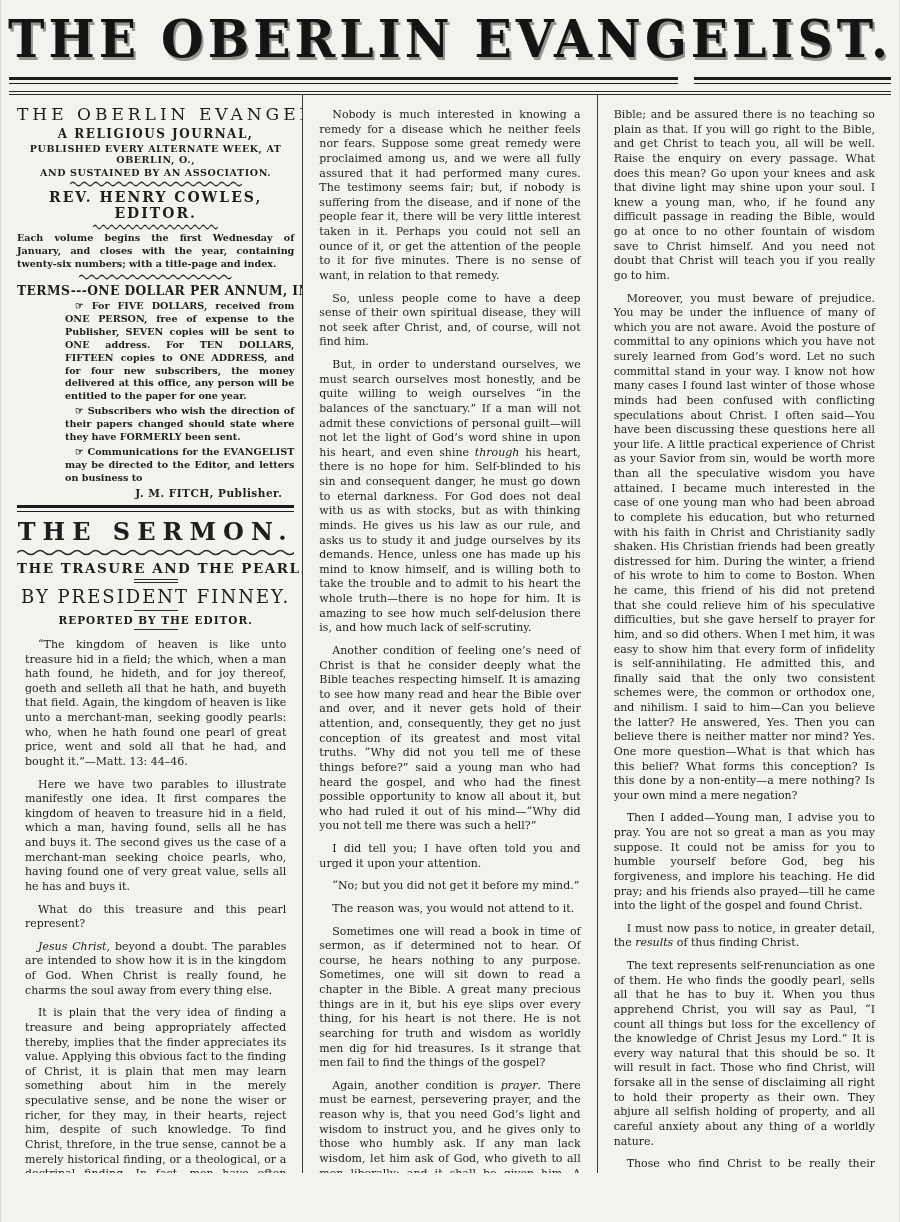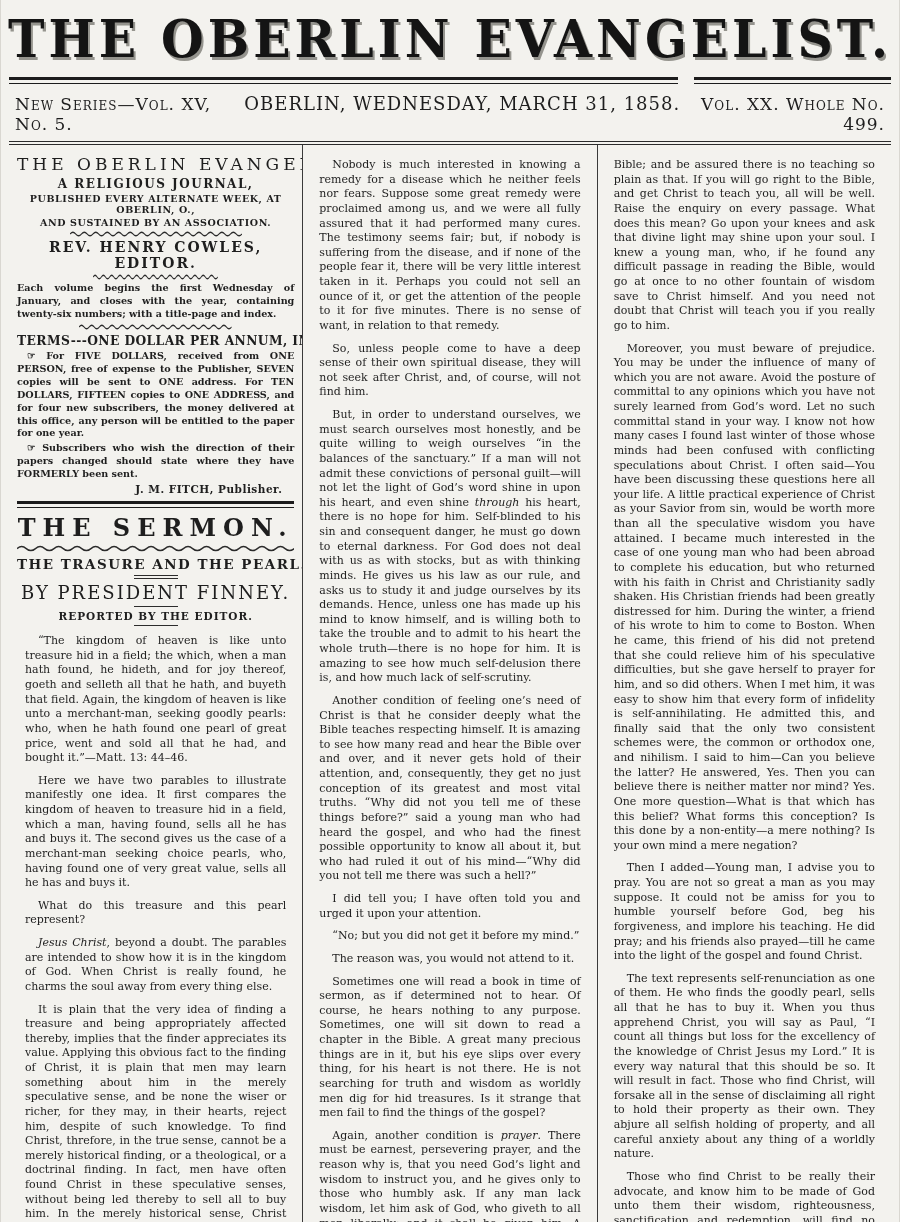--- a/index.html
+++ b/index.html
@@ -33,21 +33,21 @@
   .col.mid{border-left:1px solid #3a3a3a;border-right:1px solid #3a3a3a;}
   .body-p{margin:8px;text-indent:13px;text-align:justify;font-size:11px;line-height:1.33;}
   .no-indent-first .body-p:first-child{text-indent:0;}
   
   .center{text-align:center;}
   .prosp-title{font-size:17px;letter-spacing:4px;margin:4px 0 3px 0;white-space:nowrap;}
   .prosp-sub{font-size:12px;font-weight:bold;letter-spacing:1.5px;margin:2px 0;}
   .prosp-line{font-size:9.5px;font-weight:bold;letter-spacing:.6px;margin:2px 0;}
   .editor-line{font-size:14px;font-weight:bold;letter-spacing:2px;margin:2px 0;}
   .fine{font-size:9.6px;font-weight:bold;line-height:1.35;text-align:justify;margin:2px 0;}
-  .fine.ind{text-indent:10px;}
+  .fine.ind{text-indent:10px;margin-left:48px;}
   .terms-head{font-size:12.3px;font-weight:bold;letter-spacing:.4px;margin:3px 0 1px 0;white-space:nowrap;}
   .pub-line{text-align:right;font-size:10.5px;font-weight:bold;letter-spacing:.5px;margin:1px 12px 2px 0;}
   .sermon-divider{height:3px;border-top:3px solid #1c1c1c;border-bottom:1px solid #1c1c1c;margin:6px 0 5px 0;}
   
   .sermon-title{font-size:24px;font-weight:bold;letter-spacing:7px;margin:2px 0 0 0;white-space:nowrap;}
   .article-title{font-size:13.5px;font-weight:bold;letter-spacing:1.5px;margin:4px 0 2px 0;white-space:nowrap;}
   .byline{font-size:18px;letter-spacing:2px;margin:3px 0 2px 0;}
   .reported{font-size:10.5px;font-weight:bold;letter-spacing:1px;margin:3px 0 2px 0;}
   .short-rule{width:44px;height:0;border-top:1.6px solid #2c2c2c;margin:3px auto;}
   .short-rule.dbl{height:2px;border-bottom:1px solid #2c2c2c;}
@@ -59,25 +59,20 @@
 
 <div class="page">
 
   <div class="masthead">THE OBERLIN EVANGELIST.</div>
 
   <div class="mast-rule-row">
     <div class="mast-rule l"></div>
     <div class="mast-rule r"></div>
   </div>
 
-  <div class="dateline">
-    <div class="dl-left">New Series—Vol. XV, No. 5.</div>
-    <div class="dl-center">OBERLIN, WEDNESDAY, MARCH 31, 1858.</div>
-    <div class="dl-right">Vol. XX. Whole No. 499.</div>
-  </div>
 
   <div class="thin-double-rule"></div>
 
   <div class="cols">
 
     <div class="col">
       <div class="center prosp-title">THE OBERLIN EVANGELIST</div>
       <div class="center prosp-sub">A RELIGIOUS JOURNAL,</div>
       <div class="center prosp-line">PUBLISHED EVERY ALTERNATE WEEK, AT OBERLIN, O.,</div>
       <div class="center prosp-line">AND SUSTAINED BY AN ASSOCIATION.</div>
@@ -94,20 +89,21 @@
 
       <p class="fine">Each volume begins the first Wednesday of January, and closes with the year, containing twenty-six numbers; with a title-page and index.</p>
 
       <svg class="wavy" width="55%" height="7" viewBox="0 0 270 7" preserveAspectRatio="none">
           <path d="M0,4 Q4.5,0.5 9,4 T18,4 T27,4 T36,4 T45,4 T54,4 T63,4 T72,4 T81,4 T90,4 T99,4 T108,4 T117,4 T126,4 T135,4 T144,4 T153,4 T162,4 T171,4 T180,4 T189,4 T198,4 T207,4 T216,4 T225,4 T234,4 T243,4 T252,4 T261,4 T270,4" fill="none" stroke="#2b2b2b" stroke-width="1.3"></path>
         </svg>
 
       <div class="terms-head">TERMS---ONE DOLLAR PER ANNUM, IN ADVANCE</div>
       <p class="fine ind">☞ For FIVE DOLLARS, received from ONE PERSON, free of expense to the Publisher, SEVEN copies will be sent to ONE address. For TEN DOLLARS, FIFTEEN copies to ONE ADDRESS, and for four new subscribers, the money delivered at this office, any person will be entitled to the paper for one year.</p>
       <p class="fine ind">☞ Subscribers who wish the direction of their papers changed should state where they have FORMERLY been sent.</p>
+      <p class="fine ind">☞ Communications for the EVANGELIST may be directed to the Editor, and letters on business to</p>
       <div class="pub-line">J. M. FITCH, Publisher.</div>
 
       <div class="sermon-divider"></div>
 
       <div class="center sermon-title">THE SERMON.</div>
 
       <svg class="wavy" width="100%" height="8" viewBox="0 0 270 7" preserveAspectRatio="none">
           <path d="M0,4 Q4.5,0.5 9,4 T18,4 T27,4 T36,4 T45,4 T54,4 T63,4 T72,4 T81,4 T90,4 T99,4 T108,4 T117,4 T126,4 T135,4 T144,4 T153,4 T162,4 T171,4 T180,4 T189,4 T198,4 T207,4 T216,4 T225,4 T234,4 T243,4 T252,4 T261,4 T270,4" fill="none" stroke="#2b2b2b" stroke-width="1.3"></path>
         </svg>
 
@@ -136,18 +132,19 @@
         <p class="body-p">“No; but you did not get it before my mind.”</p>
         <p class="body-p">The reason was, you would not attend to it.</p>
         <p class="body-p">Sometimes one will read a book in time of sermon, as if determined not to hear.  Of course, he hears nothing to any purpose.  Sometimes, one will sit down to read a chapter in the Bible.  A great many precious things are in it, but his eye slips over every thing, for his heart is not there.  He is not searching for truth and wisdom as worldly men dig for hid treasures.  Is it strange that men fail to find the things of the gospel?</p>
         <p class="body-p">Again, another condition is <i>prayer</i>.  There must be earnest, persevering prayer, and the reason why is, that you need God’s light and wisdom to instruct you, and he gives only to those who humbly ask.  If any man lack wisdom, let him ask of God, who giveth to all men liberally; and it shall be given him.  A Unitarian lady, last winter, who had been strong in her position, finally consented to ask the ladies to pray with her and for her.  I said to her—You have not seen Christ.  He has not revealed himself to you by his Spirit.  You have been speculating on some of the theological points about Christ, and you have been trying to sustain yourself against the orthodox.  She answered, Yes—just so.  I then laid the truths of the gospel concerning Christ before her, and showed her what action she needed to take herself in regard to Christ.  She said she would submit her will to his.  I prayed with her, and, after I had closed and left, she still continued on her knees and remained there nearly all the night.  The next morning, she sent word to the ladies to pray for her that she might know Christ.  Ultimately, Christ came; and she exclaimed—“O what revelations did Christ make of himself to my soul!”  By asking for prayer in her behalf, she had laid herself open to the truth, and to the Spirit who teaches truth.</p>
       </div>
 
     <div class="col no-indent-first">
         <p class="body-p">Bible; and be assured there is no teaching so plain as that.  If you will go right to the Bible, and get Christ to teach you, all will be well.  Raise the enquiry on every passage.  What does this mean?  Go upon your knees and ask that divine light may shine upon your soul.  I knew a young man, who, if he found any difficult passage in reading the Bible, would go at once to no other fountain of wisdom save to Christ himself.  And you need not doubt that Christ will teach you if you really go to him.</p>
         <p class="body-p">Moreover, you must beware of prejudice.  You may be under the influence of many of which you are not aware.  Avoid the posture of committal to any opinions which you have not surely learned from God’s word.  Let no such committal stand in your way.  I know not how many cases I found last winter of those whose minds had been confused with conflicting speculations about Christ.  I often said—You have been discussing these questions here all your life.  A little practical experience of Christ as your Savior from sin, would be worth more than all the speculative wisdom you have attained.  I became much interested in the case of one young man who had been abroad to complete his education, but who returned with his faith in Christ and Christianity sadly shaken.  His Christian friends had been greatly distressed for him.  During the winter, a friend of his wrote to him to come to Boston.  When he came, this friend of his did not pretend that she could relieve him of his speculative difficulties, but she gave herself to prayer for him, and so did others.  When I met him, it was easy to show him that every form of infidelity is self-annihilating.  He admitted this, and finally said that the only two consistent schemes were, the common or orthodox one, and nihilism.  I said to him—Can you believe the latter?  He answered, Yes.  Then you can believe there is neither matter nor mind?  Yes.  One more question—What is that which has this belief?  What forms this conception?  Is this done by a non-entity—a mere nothing?  Is your own mind a mere negation?</p>
         <p class="body-p">Then I added—Young man, I advise you to pray.  You are not so great a man as you may suppose.  It could not be amiss for you to humble yourself before God, beg his forgiveness, and implore his teaching.  He did pray; and his friends also prayed—till he came into the light of the gospel and found Christ.</p>
+        <p class="body-p">I must now pass to notice, in greater detail, the <i>results</i> of thus finding Christ.</p>
         <p class="body-p">The text represents self-renunciation as one of them.  He who finds the goodly pearl, sells all that he has to buy it.  When you thus apprehend Christ, you will say as Paul, “I count all things but loss for the excellency of the knowledge of Christ Jesus my Lord.”  It is every way natural that this should be so.  It will result in fact.  Those who find Christ, will forsake all in the sense of disclaiming all right to hold their property as their own.  They abjure all selfish holding of property, and all careful anxiety about any thing of a worldly nature.</p>
         <p class="body-p">Those who find Christ to be really their advocate, and know him to be made of God unto them their wisdom, righteousness, sanctification and redemption, will find no more need of legal efforts to work out their own salvation.  When Christ does all this for the soul, it is enough, and is felt to be.  The sinner needs a righteousness: in Christ he finds it.  Finding in Christ every thing which before he sought in selfish works, what further need has he of self-righteousness?  The old robes, or rather , may well be laid off and cast away!</p>
       </div>
 
   </div>
 </div>
 
 </body></html>

